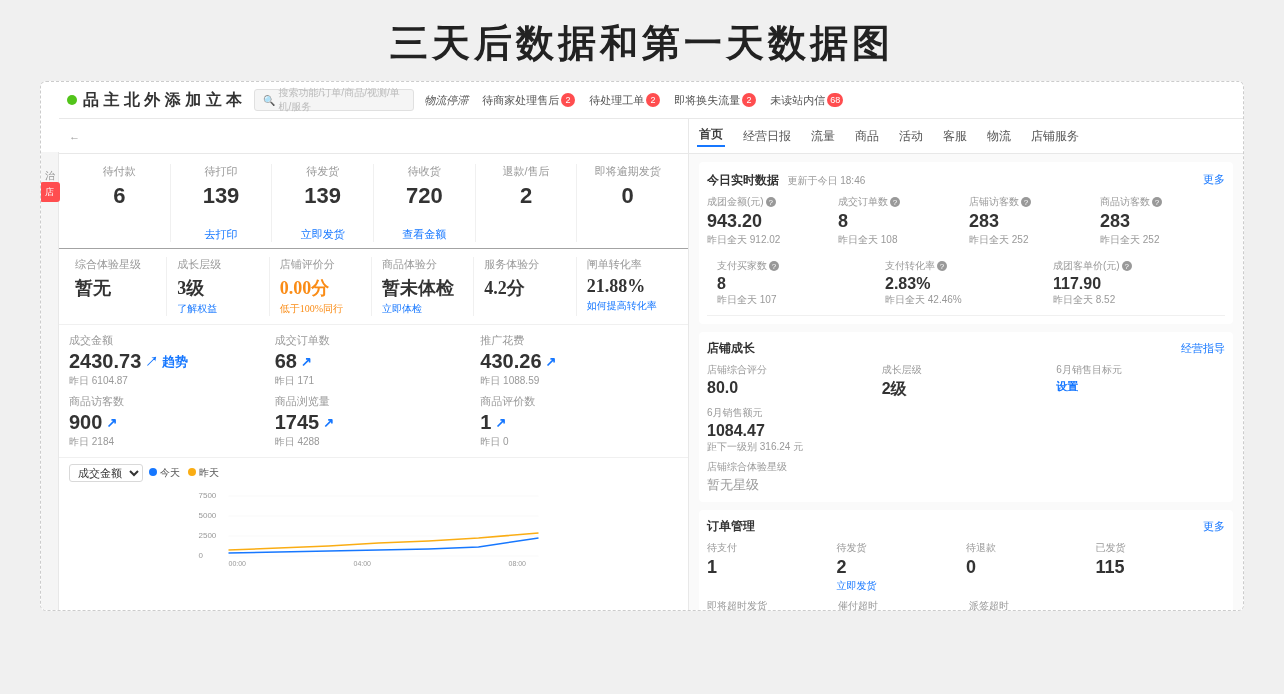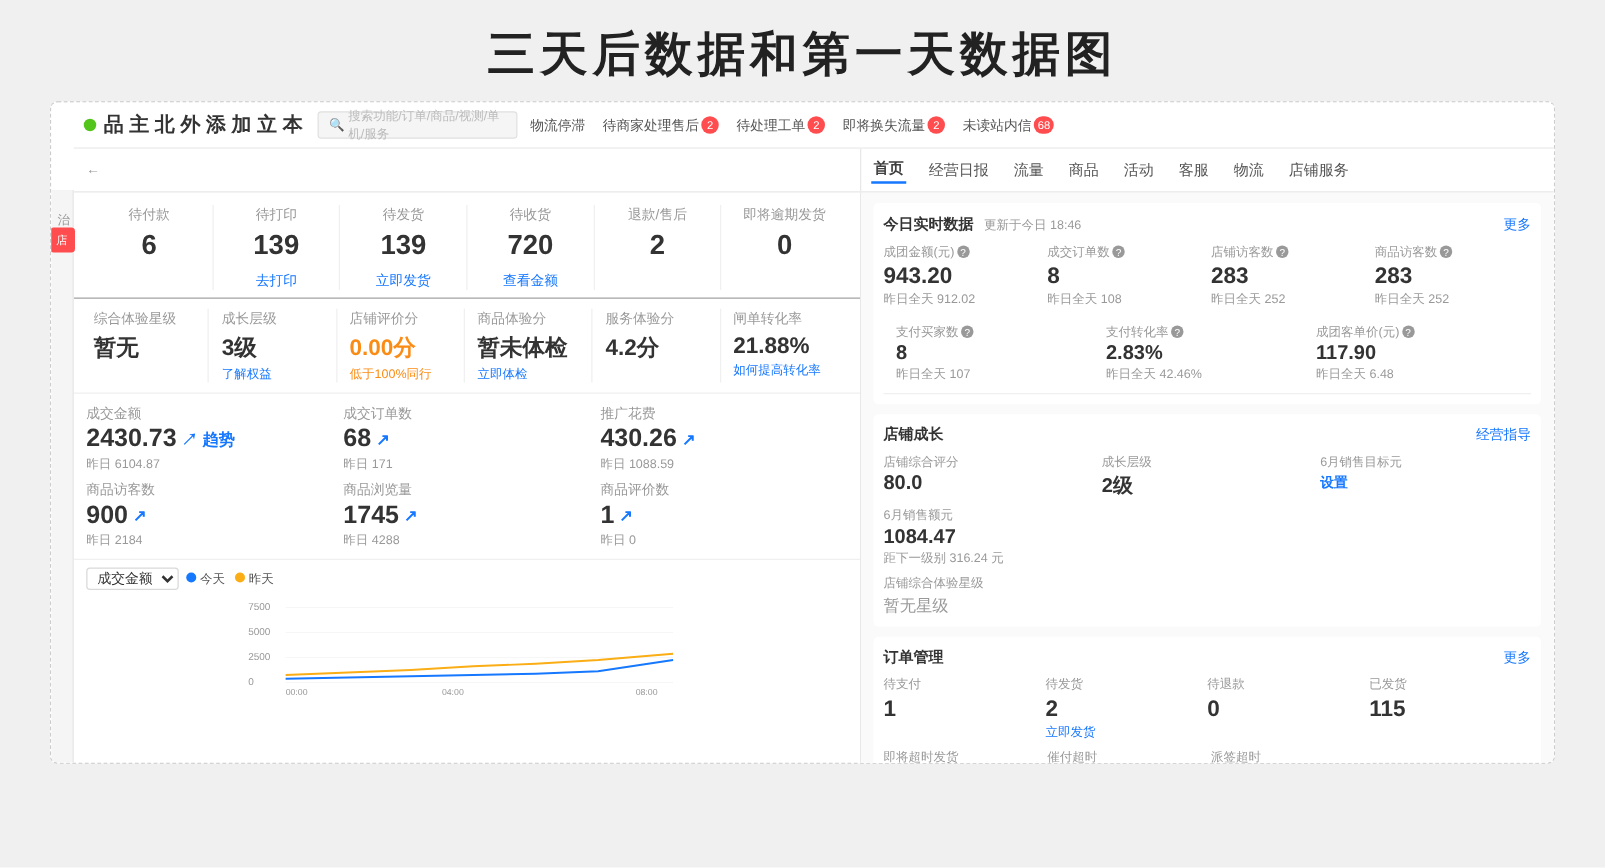--- a/index.html
+++ b/index.html
@@ -168,30 +168,31 @@
     }
     .stat-value {
       font-size: 22px;
       font-weight: 700;
       color: #333;
       line-height: 1.2;
     }
     .stat-link {
       font-size: 11px;
       color: #1677ff;
-      margin-top: 8px;
+      margin-top: 18px;
       cursor: pointer;
     }
 
     
     .score-row {
       display: flex;
       padding: 8px 10px;
       gap: 4px;
       border-bottom: 1px solid #f0f0f0;
+      font-family: Liberation Serif, serif;
     }
     .score-item {
       flex: 1;
       padding: 0 6px;
       border-right: 1px solid #f0f0f0;
     }
     .score-item:last-child { border-right: none; }
     .score-label { font-size: 11px; color: #999; margin-bottom: 4px; }
     .score-value { font-size: 18px; font-weight: 600; color: #333; }
     .score-value.orange { color: #fa8c16; }
@@ -426,21 +427,21 @@
     <div class="top-nav">
       <div class="nav-logo">
         <span class="dot"></span>
         <span>品 主 北 外 添 加 立 本</span>
       </div>
       <div class="search-bar">
         <span style="font-size:10px;margin-right:3px;">🔍</span>
         <span style="font-size:10px;color:#bbb;">搜索功能/订单/商品/视测/单机/服务</span>
       </div>
       <div class="nav-badge-item">
-        <span style="font-size:11px;">物流停滞</span>
+        <span style="font-size:11px;font-style:italic;">物流停滞</span>
       </div>
       <div class="nav-badge-item">
         <span style="font-size:11px;">待商家处理售后</span>
         <span class="badge">2</span>
       </div>
       <div class="nav-badge-item">
         <span style="font-size:11px;">待处理工单</span>
         <span class="badge">2</span>
       </div>
       <div class="nav-badge-item">
@@ -686,21 +687,21 @@
               </div>
               <div class="sp-value">2.83%</div>
               <div class="sp-sub">昨日全天 42.46%</div>
             </div>
             <div class="sp-item">
               <div class="sp-label">
                 <span>成团客单价(元)</span>
                 <span class="info-icon">?</span>
               </div>
               <div class="sp-value">117.90</div>
-              <div class="sp-sub">昨日全天 6.48</div>
+              <div class="sp-sub">昨日全天 8.52</div>
             </div>
           </div>
         </div>
 
         <div class="growth-section">
           <div class="growth-header">
             <span class="growth-title">店铺成长</span>
             <span class="more-link">经营指导</span>
           </div>
           <div class="growth-grid">

